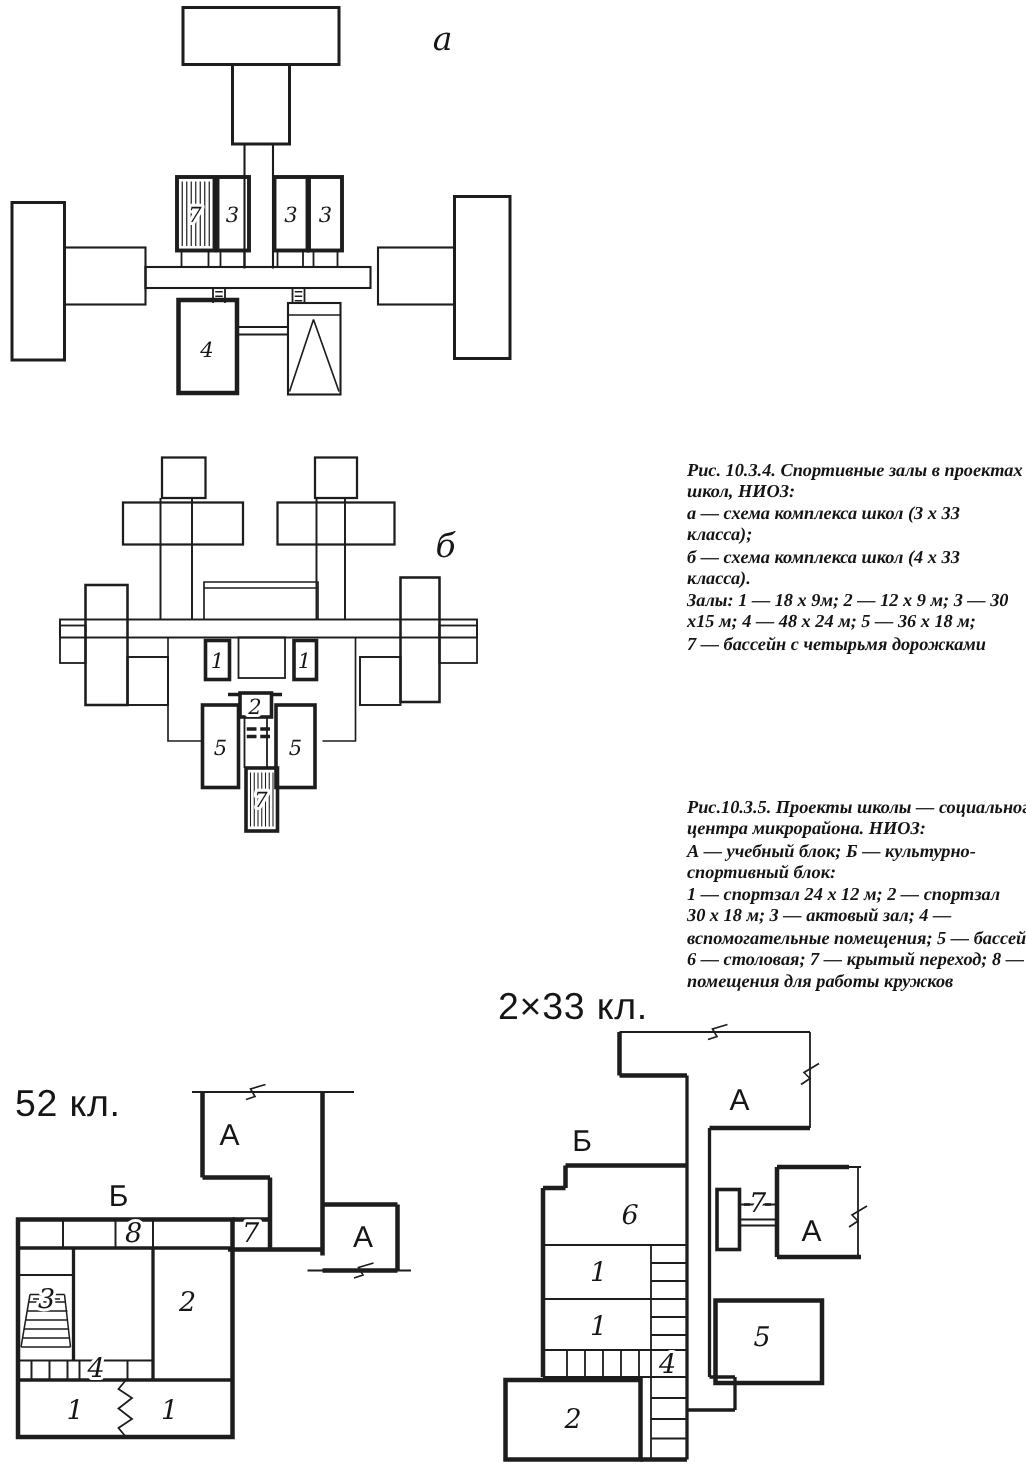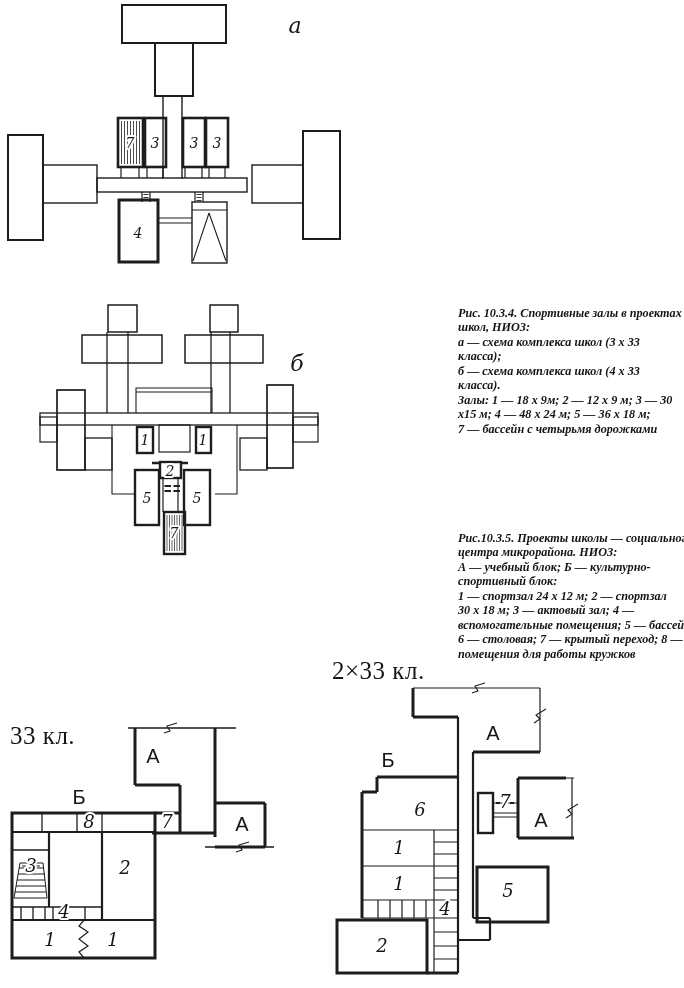--- a/index.html
+++ b/index.html
@@ -7,21 +7,21 @@
         font-family:"Liberation Serif",serif;}
   .page svg{position:absolute;left:0;top:0;}
   svg text{font-family:"DejaVu Serif",serif;font-style:italic;fill:#161616;stroke:none;text-anchor:middle;}
   svg text.halo{paint-order:stroke;stroke:#ffffff;stroke-width:4px;stroke-linejoin:round;}
   .d14{font-size:14px;}
   .d18{font-size:18px;}
   .schl{font-size:22px;}
   .ab{font-family:"Liberation Sans",sans-serif;font-style:normal;font-size:20px;}
   .caption{position:absolute;left:458px;width:235px;font-style:italic;font-weight:bold;
            font-size:12.2px;line-height:14.45px;color:#141414;white-space:nowrap;}
-  .plan-title{position:absolute;font-family:Liberation Serif, serif;font-size:25px;
+  .plan-title{position:absolute;font-family:Liberation Sans, sans-serif;font-size:25px;
               color:#161616;letter-spacing:0.5px;}
 </style>
 </head>
 <body>
 
 <div class="page">
 
   <svg width="684" height="988" viewBox="0 0 684 988">
 
     <g stroke="#1d1d1d" fill="none">
@@ -147,16 +147,16 @@
     <div>центра микрорайона. НИОЗ:</div>
     <div>А — учебный блок; Б — культурно-</div>
     <div>спортивный блок:</div>
     <div>1 — спортзал 24 х 12 м; 2 — спортзал</div>
     <div>30 х 18 м; 3 — актовый зал; 4 —</div>
     <div>вспомогательные помещения; 5 — бассейн;</div>
     <div>6 — столовая; 7 — крытый переход; 8 —</div>
     <div>помещения для работы кружков</div>
   </div>
 
-  <div class="plan-title" style="left:10px;top:722px">33 кл.</div>
+  <div class="plan-title" style="left:10px;top:722px">52 кл.</div>
   <div class="plan-title" style="left:332px;top:657px">2×33 кл.</div>
 
 </div>
 
 </body></html>

